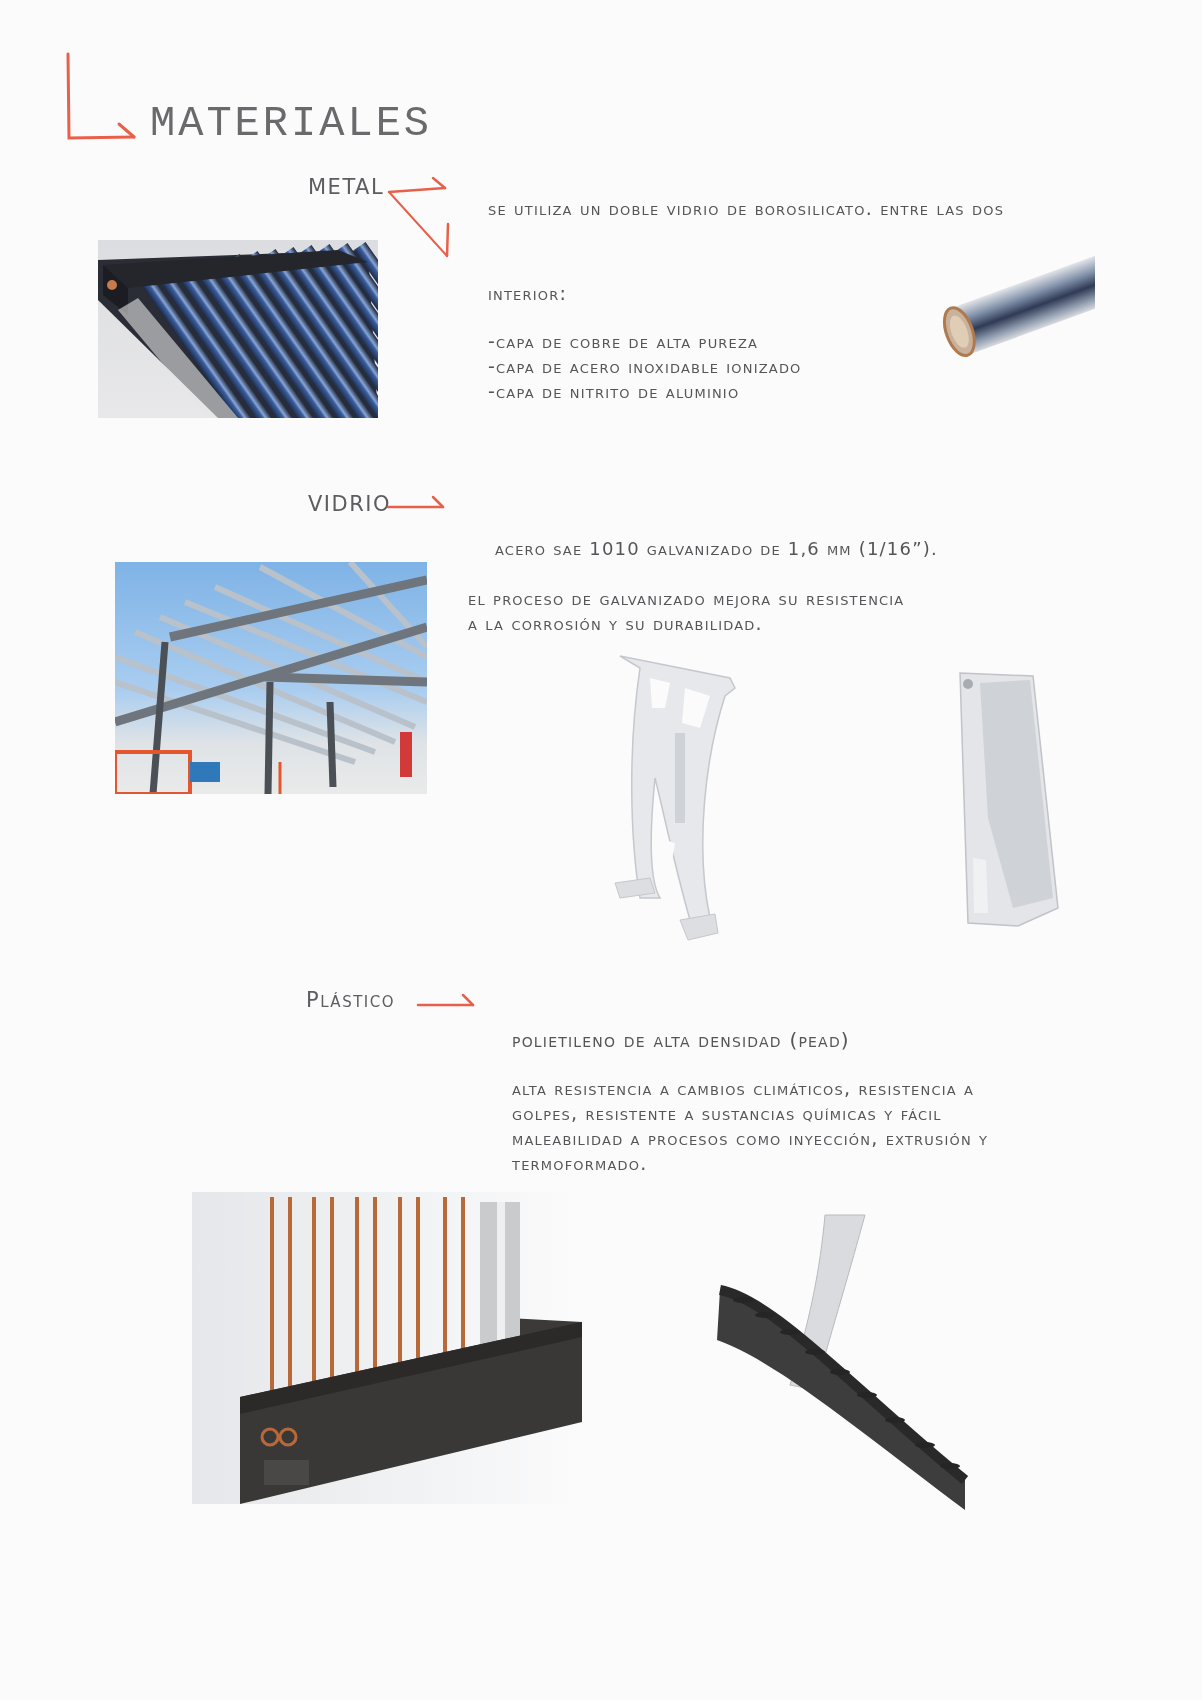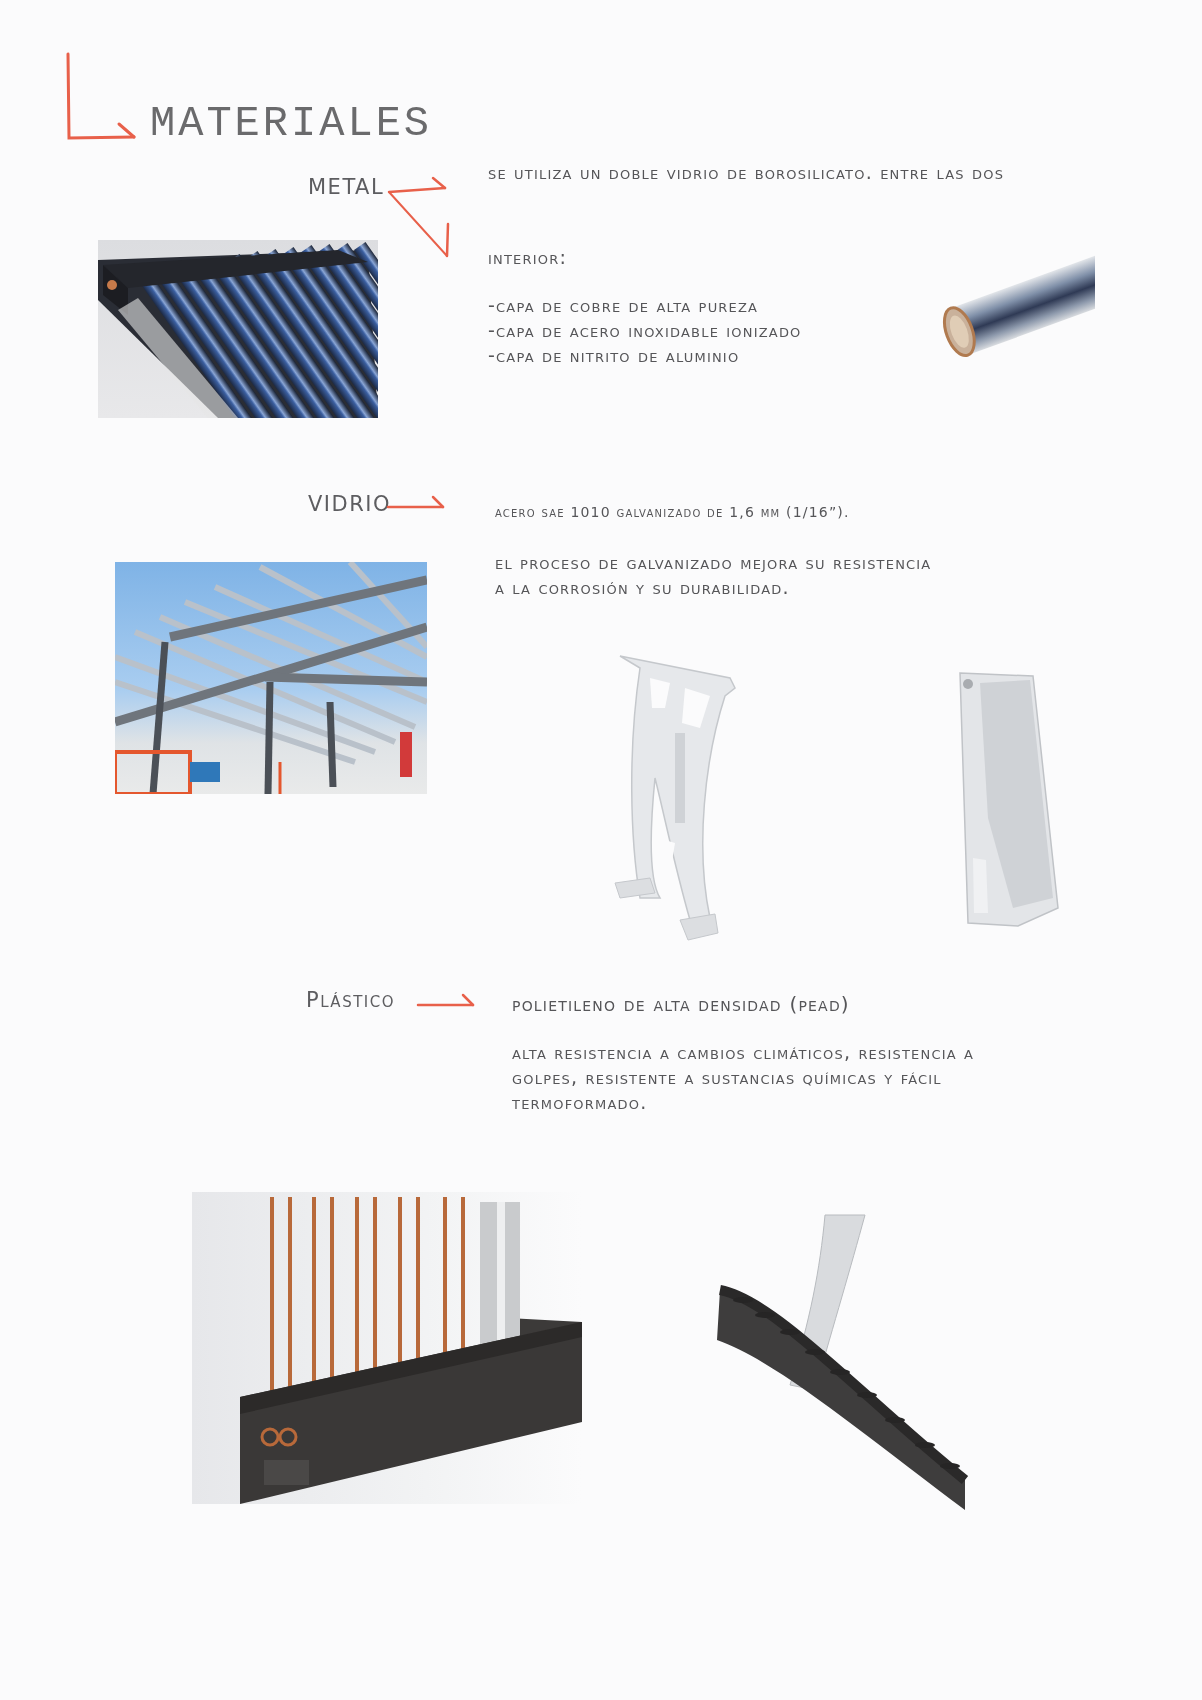--- a/index.html
+++ b/index.html
@@ -5,21 +5,21 @@
     html, body { margin: 0; padding: 0; }
     body {
       width: 1202px; height: 1700px;
       background: #fbfbfc;
       position: relative;
       overflow: hidden;
       font-family: "DejaVu Sans", sans-serif;
       color: #5b5b5d;
     }
     .abs { position: absolute; }
-    .sc { font-variant: small-caps; letter-spacing: 1.2px; }
+    .sc { font-variant: small-caps; letter-spacing: 1.2px; margin-top: 36px; }
     .title {
       left: 150px; top: 100px;
       font-size: 42px; font-weight: 300; letter-spacing: 3px; color: #6a6a6c;
       font-family: Liberation Mono, monospace;
     }
     .label {
       font-size: 21px; letter-spacing: 1.5px; color: #5d5d60;
     }
     .para {
       font-size: 19px; line-height: 25px; color: #555558;
@@ -117,22 +117,22 @@
       <ellipse cx="25" cy="63" rx="8" ry="17" fill="#e0cdb6"></ellipse>
     </g>
   </svg>
 </div>
 
 <div class="abs label" style="left:308px;top:492px">VIDRIO</div>
 <svg class="abs" style="left:385px;top:492px" width="65" height="24">
   <path d="M3 15 L58 15" stroke="#e8604a" stroke-width="2.5" fill="none" stroke-linecap="round"></path>
   <path d="M48 5 L58 15" stroke="#e8604a" stroke-width="2.5" fill="none" stroke-linecap="round"></path>
 </svg>
-<div class="abs para sc" style="left:495px;top:500px;font-size:14px">Acero SAE 1010 galvanizado de 1,6 mm (1/16”).</div>
-<div class="abs para sc" style="left:495px;top:550px">
+<div class="abs para sc" style="left:495px;top:500px;font-size:18px">Acero SAE 1010 galvanizado de 1,6 mm (1/16”).</div>
+<div class="abs para sc" style="left:468px;top:550px">
   <div>El proceso de galvanizado mejora su resistencia</div>
   <div>a la corrosión y su durabilidad.</div>
 </div>
 
 <div class="abs img steel">
   <svg width="312" height="232" viewBox="0 0 312 232">
     <g stroke="#b9c1ca" stroke-width="6" fill="none">
       <line x1="145" y1="5" x2="312" y2="95"></line>
       <line x1="100" y1="25" x2="312" y2="120"></line>
       <line x1="70" y1="40" x2="312" y2="140"></line>
@@ -182,20 +182,21 @@
 
 <div class="abs label" style="left:306px;top:988px;font-variant:small-caps">Plástico</div>
 <svg class="abs" style="left:415px;top:990px" width="65" height="24">
   <path d="M3 15 L58 15" stroke="#e8604a" stroke-width="2.5" fill="none" stroke-linecap="round"></path>
   <path d="M48 5 L58 15" stroke="#e8604a" stroke-width="2.5" fill="none" stroke-linecap="round"></path>
 </svg>
 <div class="abs para sc" style="left:512px;top:992px;font-size:20px">Polietileno de alta densidad (PEAD)</div>
 <div class="abs para sc" style="left:512px;top:1040px">
   <div>Alta resistencia a cambios climáticos, resistencia a</div>
   <div>golpes, resistente a sustancias químicas y fácil</div>
+  <div>maleabilidad a procesos como inyección, extrusión y</div>
   <div>termoformado.</div>
 </div>
 
 <div class="abs img" style="left:192px;top:1192px;width:390px;height:312px;background:linear-gradient(90deg,#e6e7ea,#f2f3f4 60%,#fbfbfc)">
   <svg width="390" height="312" viewBox="0 0 390 312">
     <polygon points="300,125 390,130 390,230 310,230" fill="#3c3a39"></polygon>
     <rect x="288" y="10" width="40" height="150" fill="#c9cbcd"></rect>
     <rect x="305" y="10" width="8" height="150" fill="#eeeff0"></rect>
     <g stroke="#b8693a" stroke-width="4">
       <line x1="80" y1="5" x2="80" y2="245"></line>

